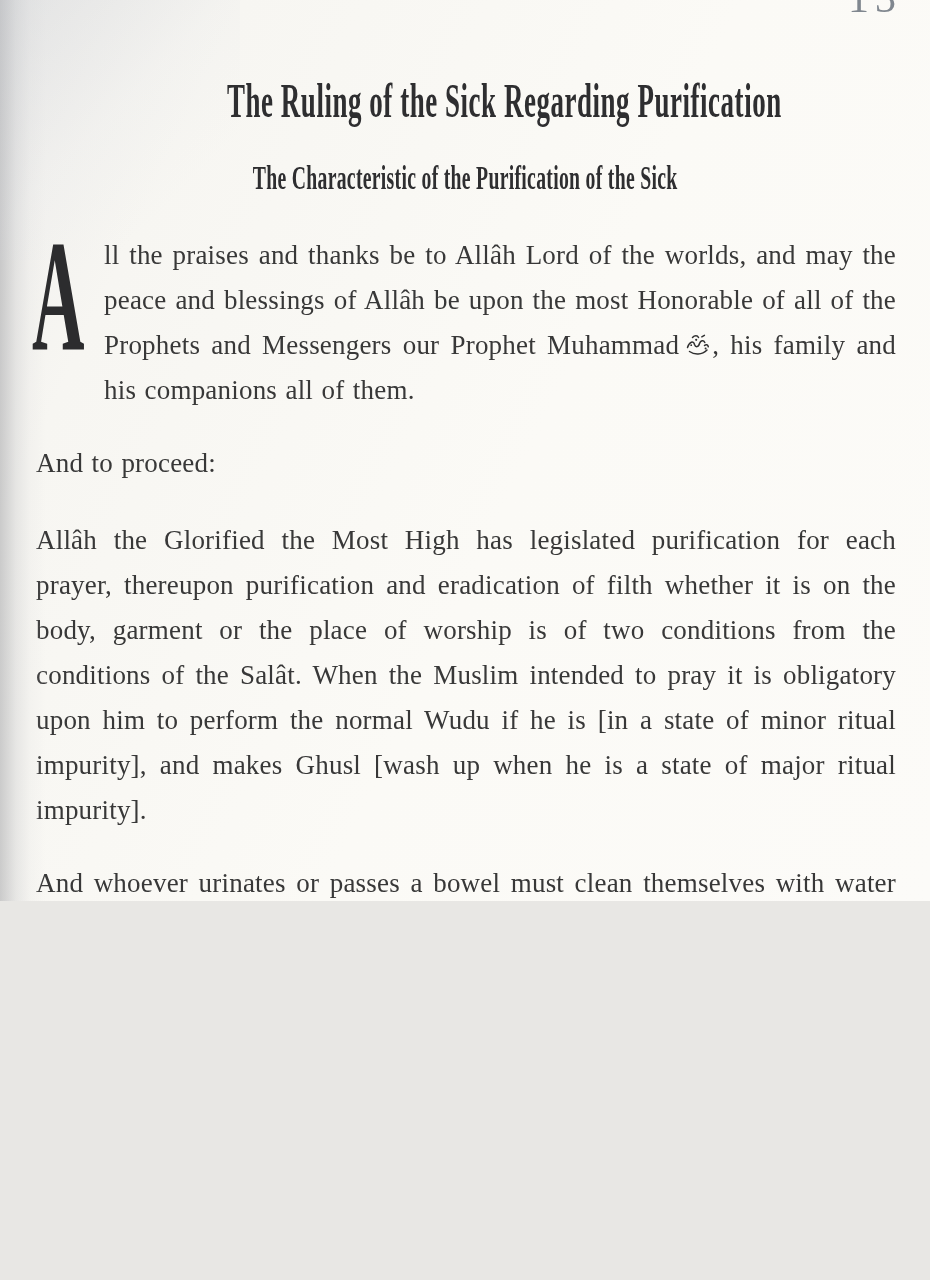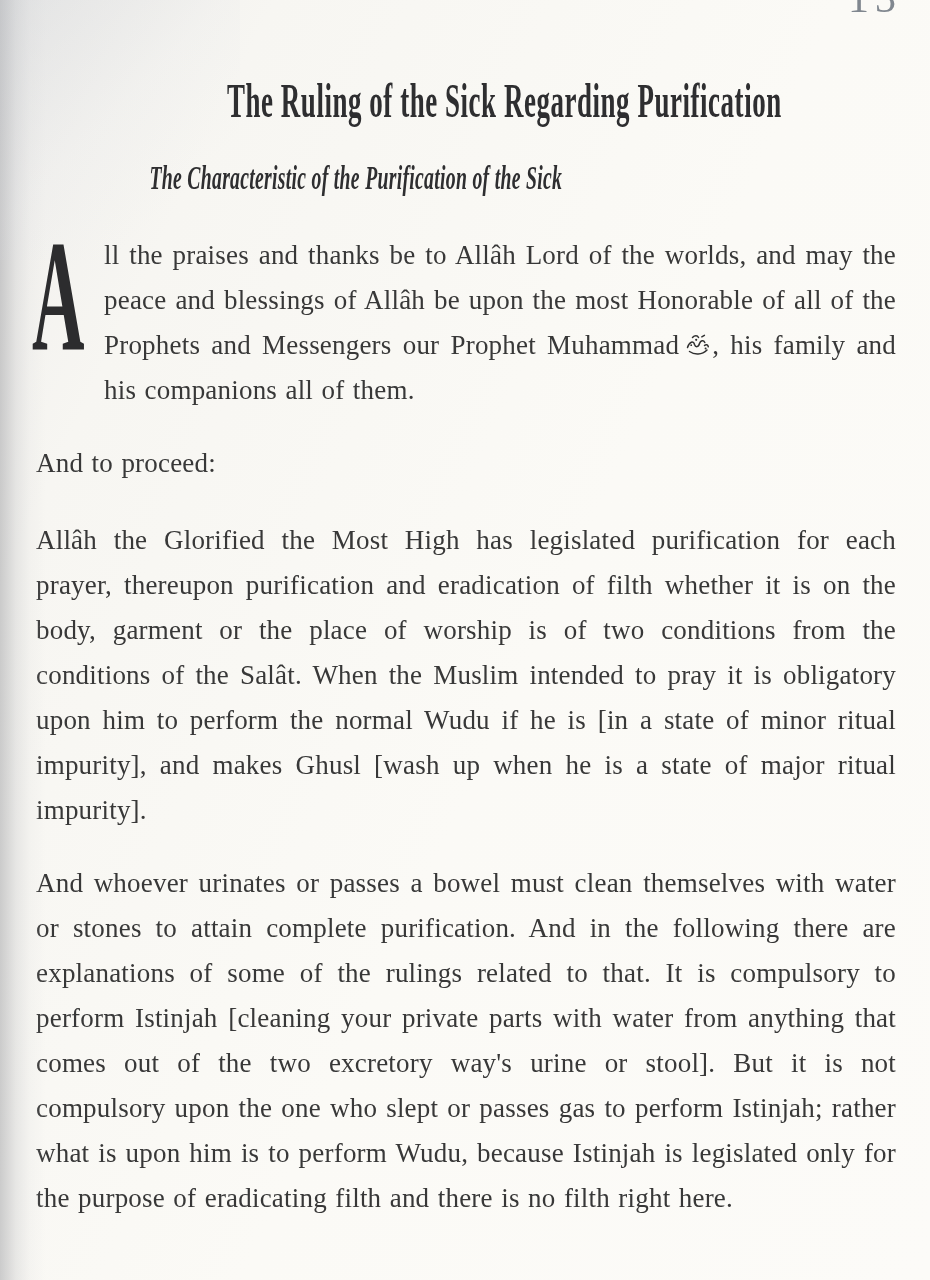--- a/index.html
+++ b/index.html
@@ -3,21 +3,21 @@
 <meta charset="utf-8">
 <style>
   html, body {
     margin: 0;
     padding: 0;
     background: #e8e7e4;
   }
   .page {
     position: relative;
     width: 930px;
-    height: 1280px;
+    height: 901px;
     margin: 0 auto;
     overflow: hidden;
     background: linear-gradient(115deg, #efeeec 0%, #f7f6f2 18%, #fbfaf6 55%, #fcfbf8 100%);
     color: #3a3a3a;
     font-family: "Liberation Serif", "DejaVu Serif", serif;
   }
   
   .edge-shade {
     position: absolute;
     left: 0; top: 0;
@@ -55,22 +55,22 @@
     transform: scaleX(0.55);
     transform-origin: center;
     font-weight: bold;
     font-size: 49px;
     letter-spacing: 1px;
     color: #2e2e30;
     font-family: "Liberation Serif", serif;
   }
   .subtitle-wrap {
     margin-top: 30px;
+    text-align: center;
     white-space: nowrap;
-    font-style: italic;
   }
   .subtitle-wrap .squeeze {
     display: inline-block;
     transform: scaleX(0.58);
     transform-origin: center;
     font-weight: bold;
     font-size: 34px;
     letter-spacing: 0.5px;
     color: #2e2e30;
     font-family: "Liberation Serif", serif;

